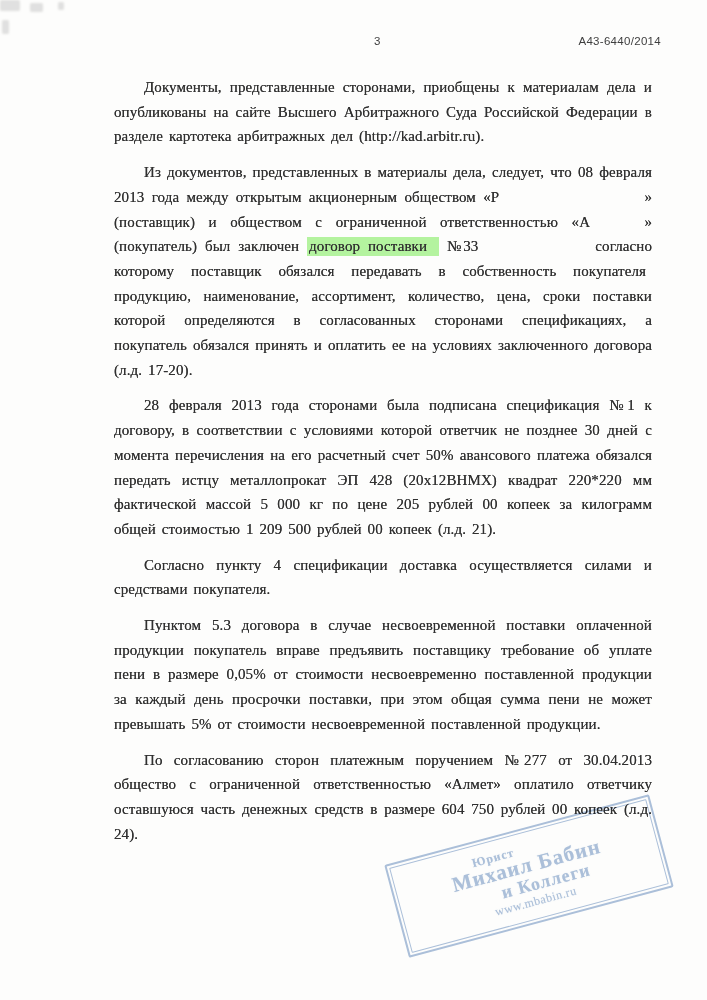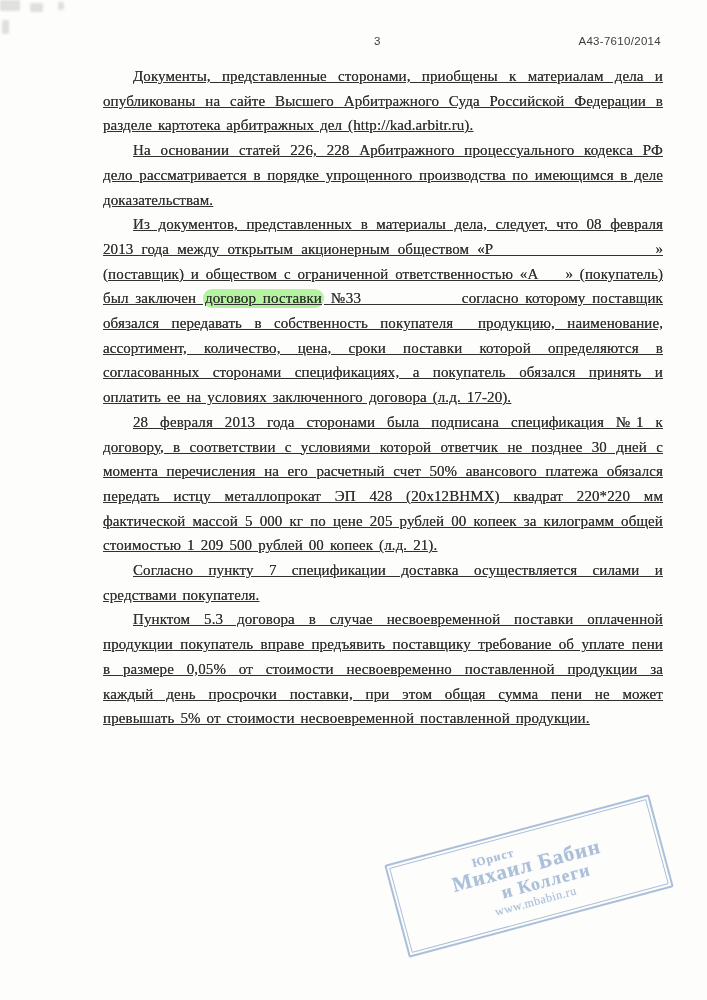--- a/index.html
+++ b/index.html
@@ -59,30 +59,28 @@
     width: 560px;
     font-size: 15px;
     line-height: 24.7px;
     color: var(--text, #303030);
     text-align: justify;
     word-spacing: 0.14em;
     letter-spacing: 0.1px;
     text-shadow: 0 0 0.6px rgba(45,45,45,0.85);
   }
   .content p {
-    margin: 0;
+    margin: 11px;
     padding: 0;
     text-indent: 30px;
-    text-decoration: underline;
   }
   mark.hl {
     background: var(--highlight, #b4f39f);
     color: inherit;
-    padding: 1px 2px 2px 2px;
-    border-radius: 9px;
+    padding: 1px 12px 2px 2px;
   }
 
   .stamp {
     position: absolute;
     left: 392px;
     top: 828px;
     width: 270px;
     height: 92px;
     transform: rotate(-15deg);
     transform-origin: 50% 50%;
@@ -114,30 +112,30 @@
 
 <div class="page">
 
   <div class="smudge s1"></div>
   <div class="smudge s2"></div>
   <div class="smudge s3"></div>
   <div class="smudge s4"></div>
 
   <div class="header">
     <span class="page-num">3</span>
-    <span class="case-num">А43-7610/2014</span>
+    <span class="case-num">А43-6440/2014</span>
   </div>
 
   <div class="content">
     <p>Документы, представленные сторонами, приобщены к материалам дела и опубликованы на сайте Высшего Арбитражного Суда Российской Федерации в разделе картотека арбитражных дел (http://kad.arbitr.ru).</p>
-    <p>На основании статей 226, 228 Арбитражного процессуального кодекса РФ дело рассматривается в порядке упрощенного производства по имеющимся в деле доказательствам.</p>
     <p><span>Из документов, представленных в материалы дела, следует, что 08 февраля 2013 года между открытым акционерным обществом «Р&nbsp;&nbsp;&nbsp;&nbsp;&nbsp;&nbsp;&nbsp;&nbsp;&nbsp;&nbsp;&nbsp;&nbsp;&nbsp;&nbsp;&nbsp;&nbsp;&nbsp;&nbsp;&nbsp;&nbsp;» (поставщик) и обществом с ограниченной ответственностью «А&nbsp;&nbsp;&nbsp;&nbsp;» (покупатель) был заключен </span><mark class="hl">договор поставки</mark><span> №33&nbsp;&nbsp;&nbsp;&nbsp;&nbsp;&nbsp;&nbsp;&nbsp;&nbsp;&nbsp;&nbsp;&nbsp;&nbsp;&nbsp; согласно которому поставщик обязался передавать в собственность покупателя&nbsp; продукцию, наименование, ассортимент, количество, цена, сроки поставки которой определяются в согласованных сторонами спецификациях, а покупатель обязался принять и оплатить ее на условиях заключенного договора (л.д. 17-20).</span></p>
     <p>28 февраля 2013 года сторонами была подписана спецификация №1 к договору, в соответствии с условиями которой ответчик не позднее 30 дней с момента перечисления на его расчетный счет 50% авансового платежа обязался передать истцу металлопрокат ЭП 428 (20х12ВНМХ) квадрат 220*220 мм фактической массой 5&nbsp;000 кг по цене 205 рублей 00 копеек за килограмм общей стоимостью 1&nbsp;209&nbsp;500 рублей 00 копеек (л.д. 21).</p>
-    <p>Согласно пункту 7 спецификации доставка осуществляется силами и средствами покупателя.</p>
+    <p>Согласно пункту 4 спецификации доставка осуществляется силами и средствами покупателя.</p>
     <p>Пунктом 5.3 договора в случае несвоевременной поставки оплаченной продукции покупатель вправе предъявить поставщику требование об уплате пени в размере 0,05% от стоимости несвоевременно поставленной продукции за каждый день просрочки поставки, при этом общая сумма пени не может превышать 5% от стоимости несвоевременной поставленной продукции.</p>
+    <p>По согласованию сторон платежным поручением №277 от 30.04.2013 общество с ограниченной ответственностью «Алмет» оплатило ответчику оставшуюся часть денежных средств в размере 604&nbsp;750 рублей 00 копеек (л.д. 24).</p>
   </div>
 
   <div class="stamp">
     <div class="stamp-inner">
       <div class="stamp-line1">Юрист</div>
       <div class="stamp-line2">Михаил Бабин</div>
       <div class="stamp-line3">и Коллеги</div>
       <div class="stamp-line4">www.mbabin.ru</div>
     </div>
   </div>

